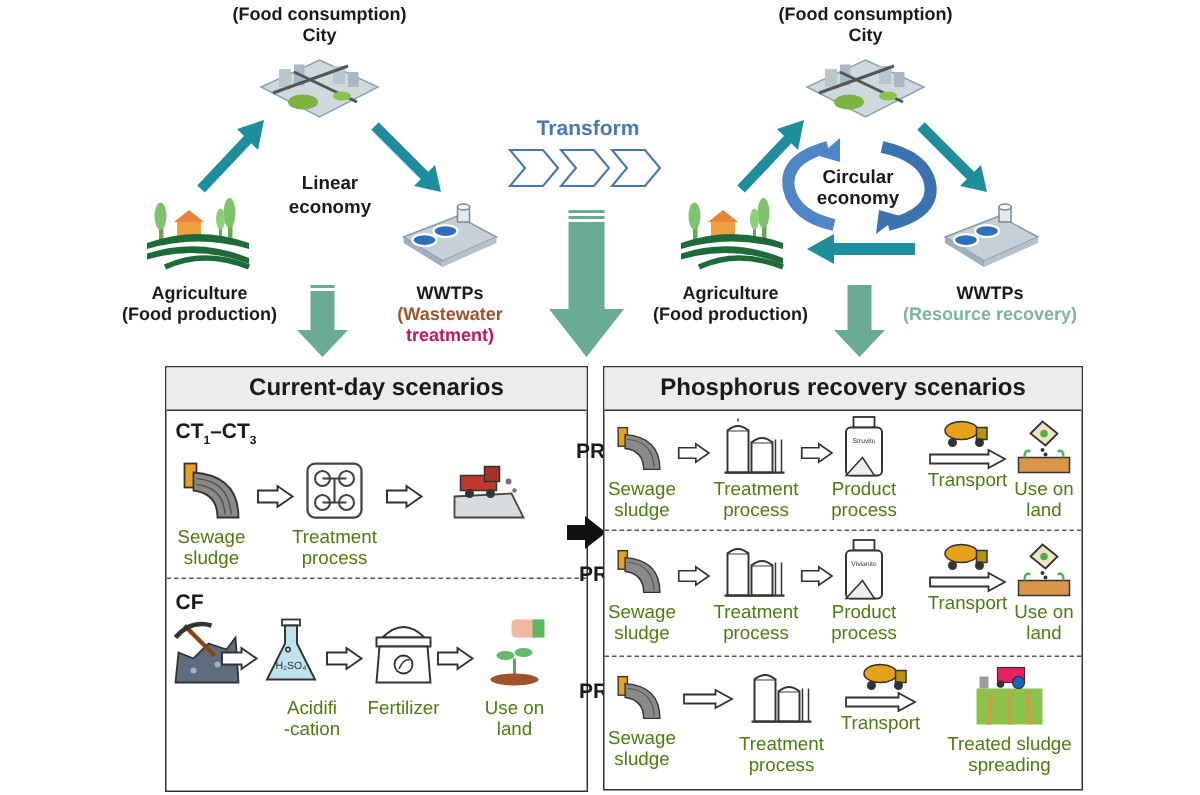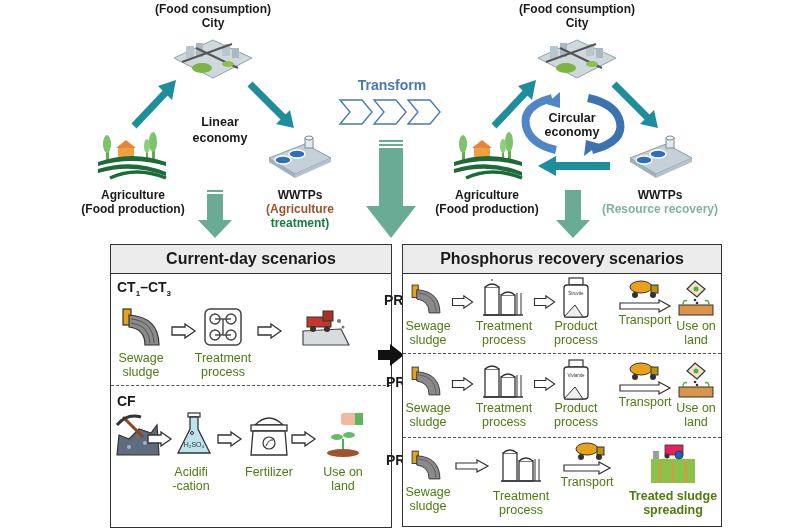--- a/index.html
+++ b/index.html
@@ -73,22 +73,22 @@
     <polygon points="4,22 40,8 66,22 30,38" fill="#c5d0d8" stroke="#8a9aa6" stroke-width="1"></polygon>
     <polygon points="4,22 30,38 30,42 4,26" fill="#9fb0bc"></polygon>
     <polygon points="30,38 66,22 66,26 30,42" fill="#b3c2cc"></polygon>
     <ellipse cx="18" cy="24" rx="8" ry="4" fill="#2d6fb8" stroke="#fff" stroke-width="1.5"></ellipse>
     <ellipse cx="32" cy="18" rx="8" ry="4" fill="#2d6fb8" stroke="#fff" stroke-width="1.5"></ellipse>
     <rect x="40" y="2" width="8" height="10" fill="#e4e9ec" stroke="#7a8a96" stroke-width="1"></rect>
     <ellipse cx="44" cy="2" rx="4" ry="2" fill="#f5f5f5" stroke="#7a8a96" stroke-width="1"></ellipse>
   </svg>
   <div class="lbl" style="left:258px;top:188px;width:84px;">
     <div class="bold">WWTPs</div>
-    <div class="bold" style="color:#a0522d;">(Agriculture</div>
-    <div class="bold" style="color:#15803d;">treatment)</div>
+    <div class="bold" style="color:#a0522d;">(Wastewater</div>
+    <div class="bold" style="color:#be185d;">treatment)</div>
   </div>
 </div>
 
 <svg style="left:198px;top:190px;" width="34" height="50" viewBox="0 0 34 50">
   <rect x="9" y="0" width="16" height="2" fill="#6aab95"></rect>
   <rect x="9" y="4" width="16" height="26" fill="#6aab95"></rect>
   <polygon points="0,30 34,30 17,48" fill="#6aab95"></polygon>
 </svg>
 
 <div class="lbl bold" style="left:342px;top:78px;width:100px;font-size:14px;color:#4a78b0;">Transform</div>
@@ -239,21 +239,21 @@
   </svg>
   <svg style="left:36px;top:186px;" width="26" height="16" viewBox="0 0 26 16">
     <polygon points="1,4 14,4 14,1 24,8 14,15 14,12 1,12" fill="#fff" stroke="#333" stroke-width="1.3"></polygon>
   </svg>
   <svg style="left:64px;top:166px;" width="38" height="46" viewBox="0 0 38 46">
     <rect x="13" y="2" width="12" height="4" fill="#fff" stroke="#333" stroke-width="1.2"></rect>
     <path d="M15 6 L15 18 L3 42 L35 42 L23 18 L23 6 Z" fill="#bfe3ee" stroke="#333" stroke-width="1.3"></path>
     <circle cx="17" cy="22" r="1.5" fill="none" stroke="#333"></circle>
   </svg>
   <div class="abs" style="left:67px;top:196px;width:32px;text-align:center;font-size:7px;color:#333;">H₂SO₄</div>
-  <div class="step" style="left:50px;top:220px;width:60px;">
+  <div class="step" style="left:67px;top:220px;width:60px;">
     <div>Acidifi</div>
     <div>-cation</div>
   </div>
   <svg style="left:106px;top:186px;" width="26" height="16" viewBox="0 0 26 16">
     <polygon points="1,4 14,4 14,1 24,8 14,15 14,12 1,12" fill="#fff" stroke="#333" stroke-width="1.3"></polygon>
   </svg>
   <svg style="left:136px;top:166px;" width="44" height="46" viewBox="0 0 44 46">
     <path d="M8 14 Q22 0 36 14 Z" fill="#fff" stroke="#333" stroke-width="1.3"></path>
     <rect x="4" y="14" width="36" height="6" fill="#fff" stroke="#333" stroke-width="1.3"></rect>
     <path d="M6 20 L4 44 L40 44 L38 20 Z" fill="#fff" stroke="#333" stroke-width="1.3"></path>
@@ -468,18 +468,18 @@
     <svg style="left:246px;top:196px;" width="48" height="44" viewBox="0 0 48 44">
       <polygon points="2,18 46,18 46,42 2,42" fill="#8bc34a"></polygon>
       <line x1="12" y1="20" x2="10" y2="42" stroke="#c8a04a" stroke-width="3"></line>
       <line x1="24" y1="20" x2="24" y2="42" stroke="#c8a04a" stroke-width="3"></line>
       <line x1="36" y1="20" x2="38" y2="42" stroke="#c8a04a" stroke-width="3"></line>
       <rect x="16" y="4" width="18" height="10" fill="#e91e63" stroke="#333" stroke-width="0.8"></rect>
       <circle cx="30" cy="14" r="4" fill="#1565c0" stroke="#333" stroke-width="0.8"></circle>
       <circle cx="18" cy="15" r="2.5" fill="#333"></circle>
       <rect x="4" y="10" width="6" height="8" fill="#9e9e9e"></rect>
     </svg>
-    <div class="step" style="left:220px;top:244px;width:100px;font-weight:bold;">
+    <div class="step" style="left:220px;top:244px;width:100px;">
         <div>Treated sludge</div>
         <div>spreading</div>
       </div>
   </div>
 </div>
 
 </body></html>

